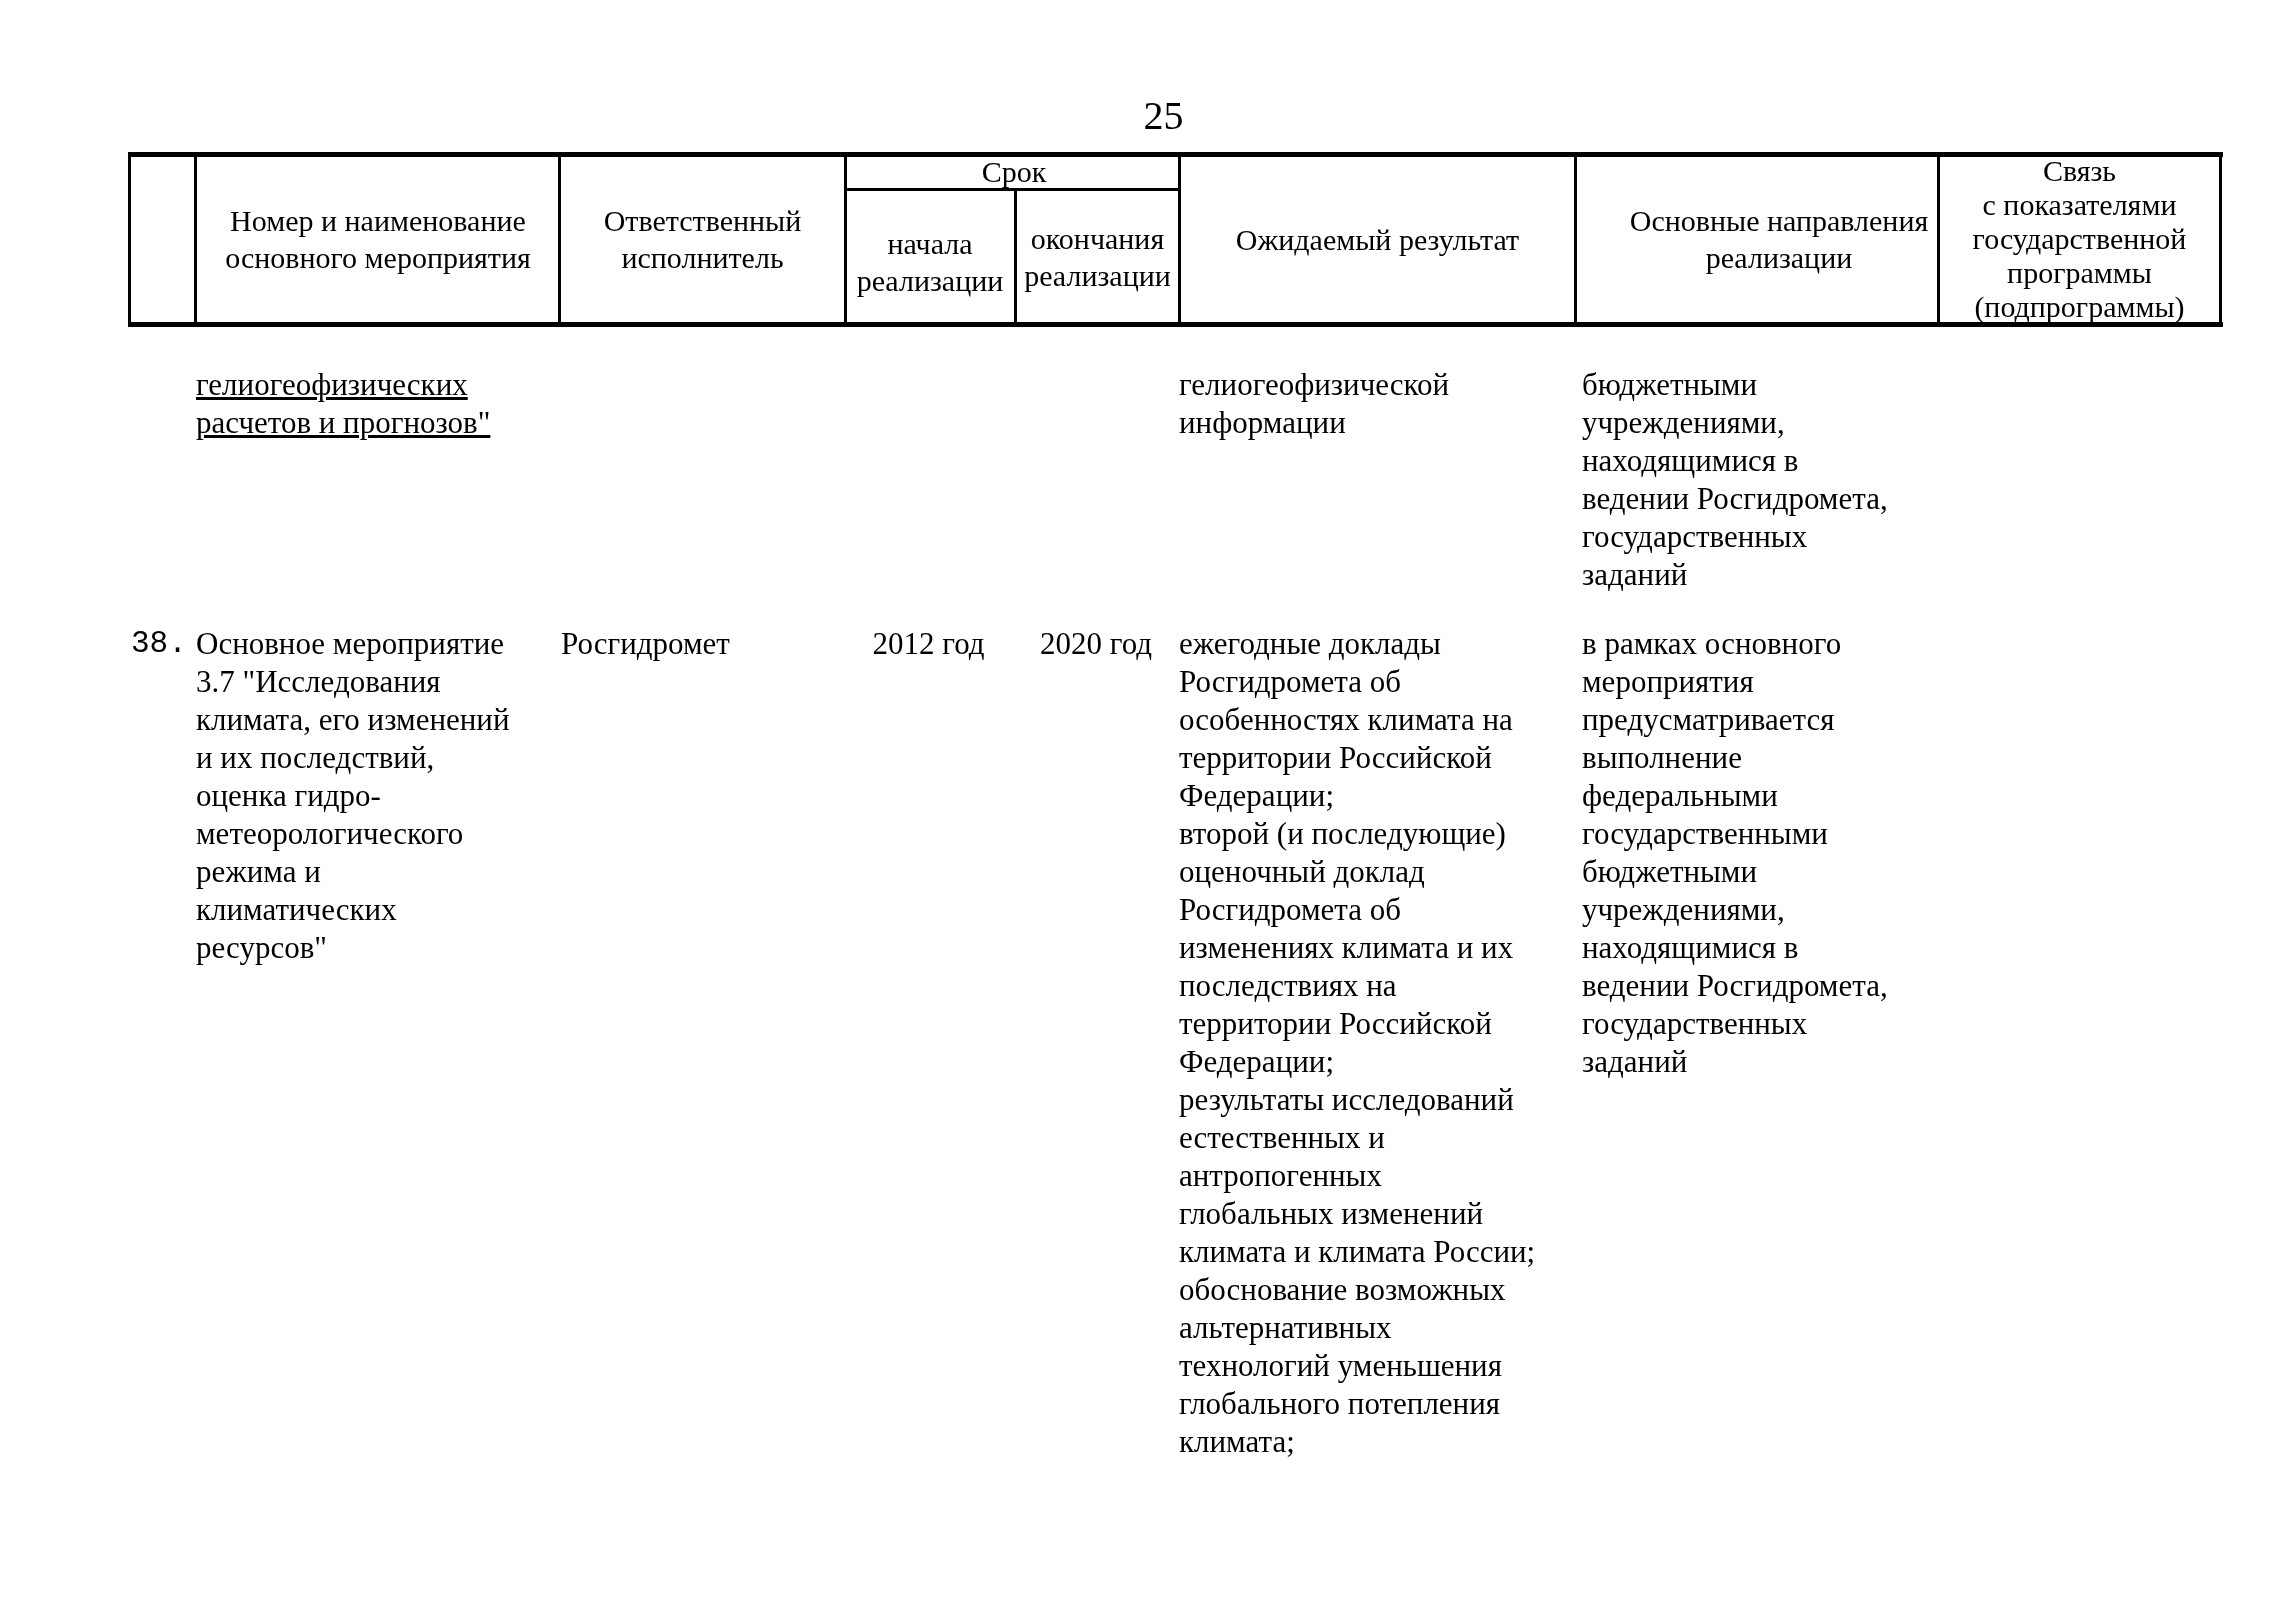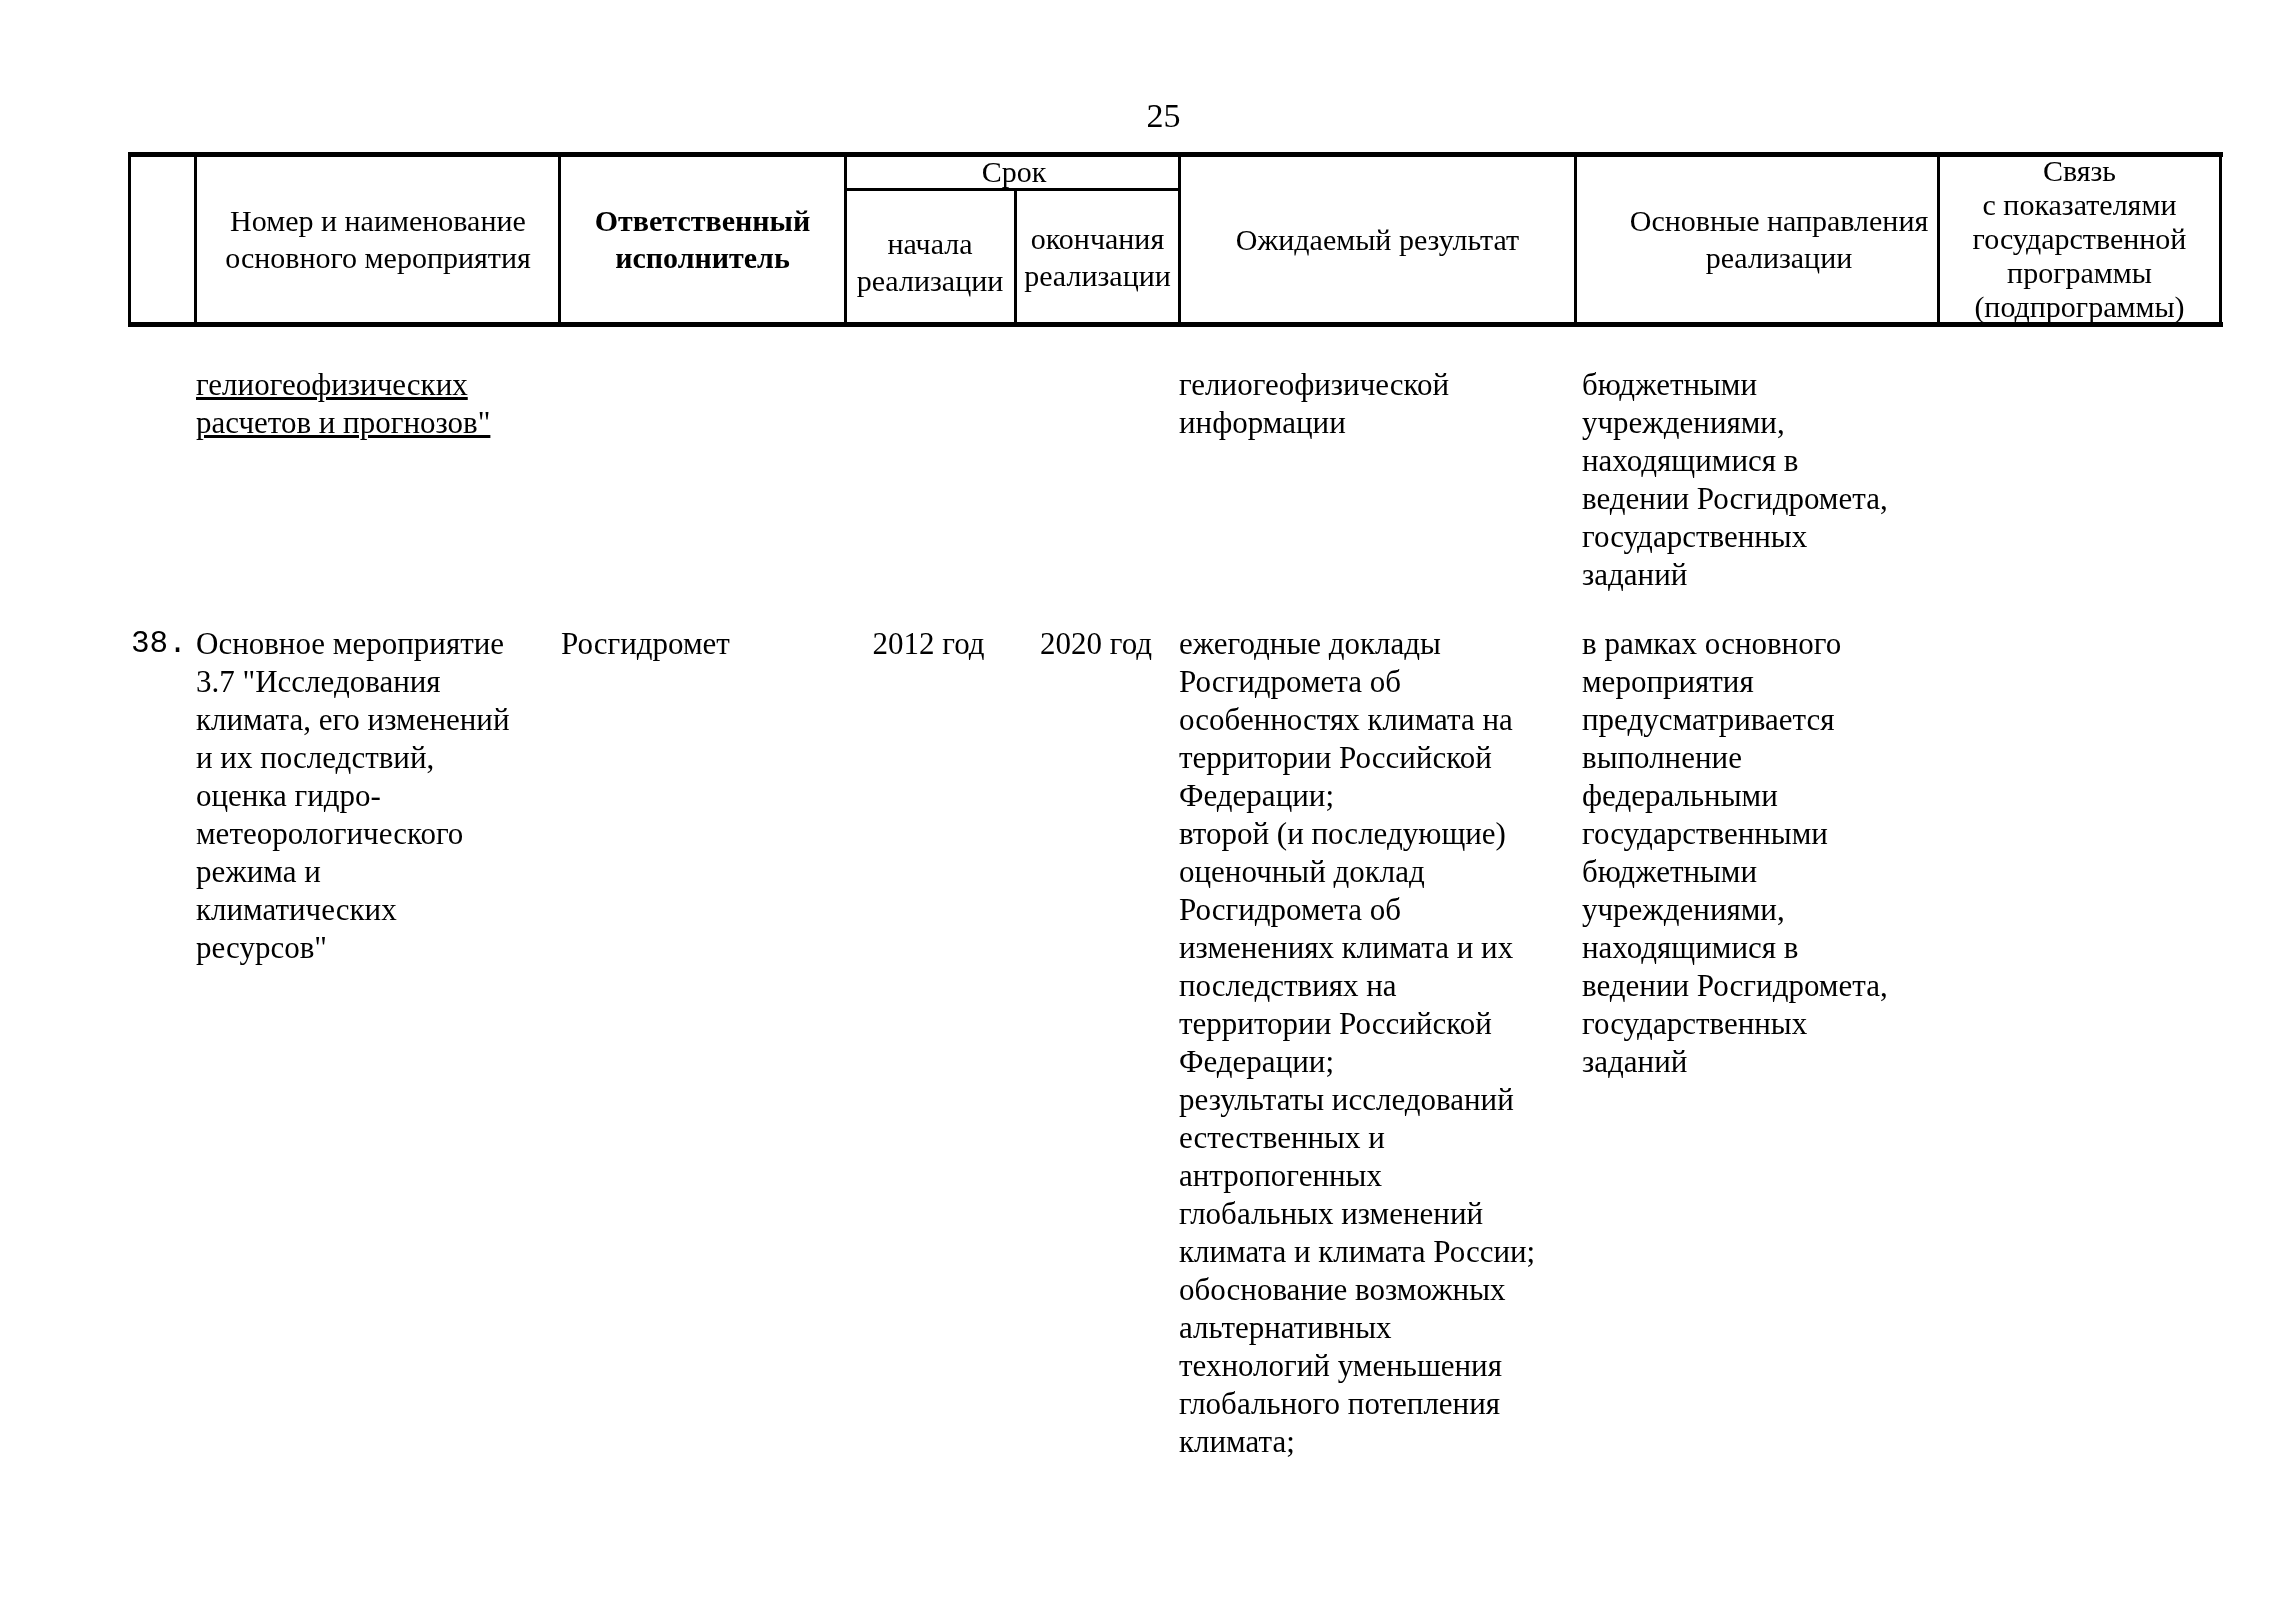--- a/index.html
+++ b/index.html
@@ -6,21 +6,21 @@
   body {
     width: 2295px; height: 1622px;
     background: #ffffff;
     font-family: "Liberation Serif", "DejaVu Serif", serif;
     color: #000;
   }
   #page { position: relative; width: 2295px; height: 1622px; background: #fff; overflow: hidden; }
 
   .page-number {
     position: absolute; top: 97px; left: 1111px; width: 105px;
-    text-align: center; font-size: 34px; line-height: 37px;
+    text-align: center; font-size: 40px; line-height: 37px;
   }
 
   .hline, .vline { position: absolute; background: #000; }
 
   .hcell {
     position: absolute;
     display: flex; align-items: center; justify-content: center;
     text-align: center;
     font-size: 30px; line-height: 37px;
     white-space: pre-line;
@@ -51,21 +51,21 @@
   <div class="vline" style="left:558px; top:152px; width:3.3px; height:175px;"></div>
   <div class="vline" style="left:844px; top:152px; width:3.3px; height:175px;"></div>
   <div class="vline" style="left:1014px; top:188px; width:3.3px; height:139px;"></div>
   <div class="vline" style="left:1178px; top:152px; width:3.3px; height:175px;"></div>
   <div class="vline" style="left:1574px; top:152px; width:3.3px; height:175px;"></div>
   <div class="vline" style="left:1937px; top:152px; width:3.3px; height:175px;"></div>
   <div class="vline" style="left:2219px; top:152px; width:3.3px; height:175px;"></div>
 
   <div class="hcell" style="left:198px; top:156px; width:360px; height:166px;">Номер и наименование
 основного мероприятия</div>
-  <div class="hcell" style="left:561px; top:156px; width:283px; height:166px;font-weight:bold;">Ответственный
+  <div class="hcell" style="left:561px; top:156px; width:283px; height:166px;">Ответственный
 исполнитель</div>
   <div class="hcell" style="left:847px; top:154px; width:334px; height:34px;">Срок</div>
   <div class="hcell" style="left:847px; top:191px; width:166px; height:141px;">начала
 реализации</div>
   <div class="hcell" style="left:1017px; top:191px; width:161px; height:131px;">окончания
 реализации</div>
   <div class="hcell" style="left:1181px; top:156px; width:393px; height:166px;">Ожидаемый результат</div>
   <div class="hcell" style="left:1577px; top:156px; width:404px; height:166px;">Основные направления
 реализации</div>
   <div class="hcell tight" style="left:1940px; top:156px; width:279px; height:166px;">Связь

